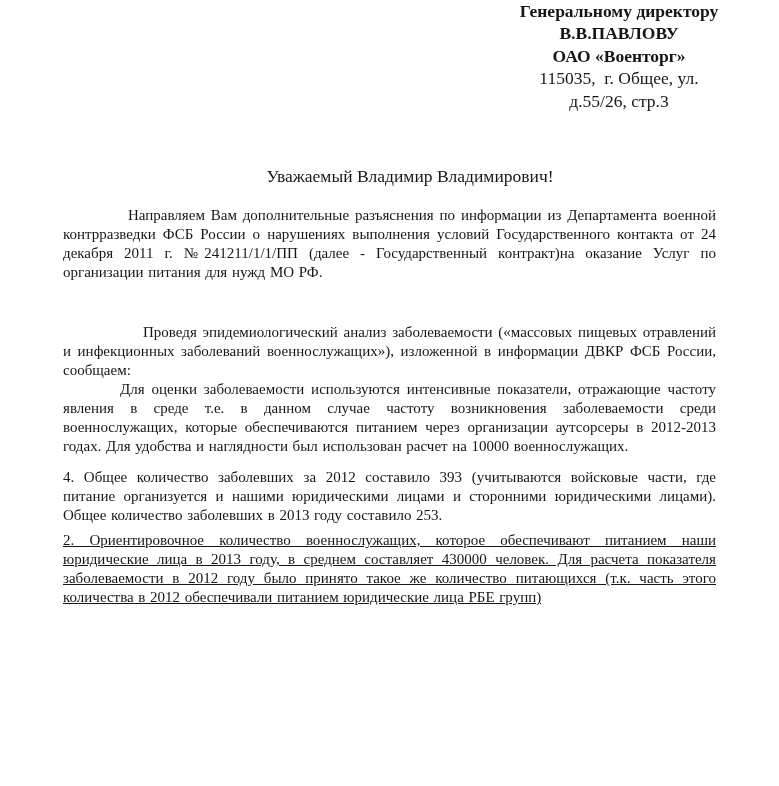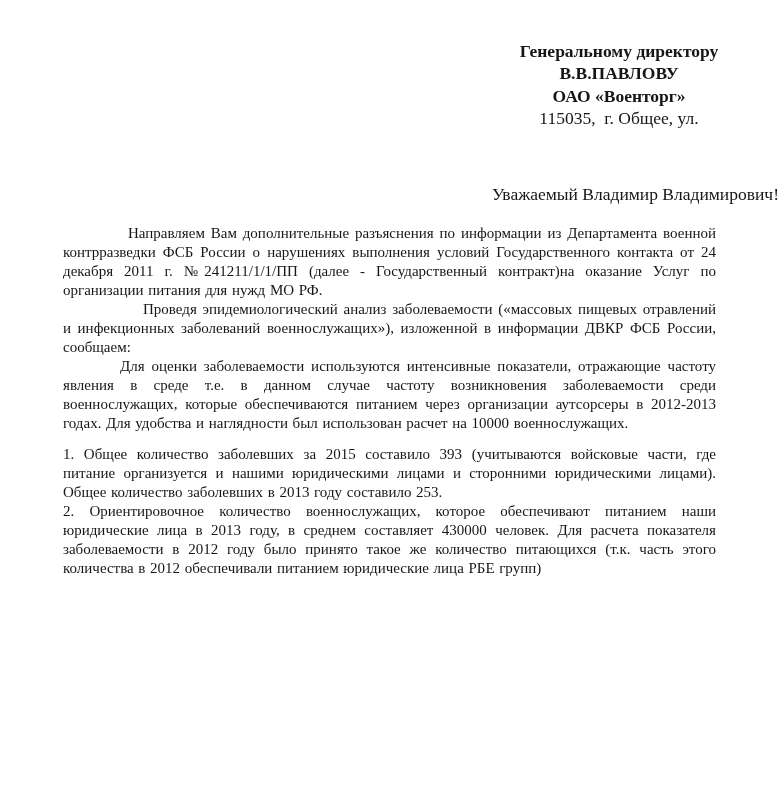--- a/index.html
+++ b/index.html
@@ -10,73 +10,73 @@
     height: 786px;
     overflow: hidden;
     font-family: "Liberation Serif", "DejaVu Serif", serif;
   }
   .page {
     position: relative;
     width: 779px;
     height: 786px;
     background: #ffffff;
     color: #161616;
-    padding-top: 40px;
   }
   
   .recipient {
     width: 312px;
     margin-left: auto;
     margin-right: 4px;
     text-align: center;
     font-size: 17.5px;
     line-height: 22.4px;
   }
   .recipient .bold-line { font-weight: bold; }
   .recipient .addr-line { white-space: pre-wrap; }
 
   .salutation {
     margin-top: 54px;
-    text-align: right;
+    text-align: center;
     font-size: 17.5px;
     line-height: 21px;
     margin-left: 41px;
   }
 
   .letter-body {
     margin: 19px 63px 0 63px;
     font-size: 15px;
     line-height: 19px;
   }
   .letter-body p {
     text-align: justify;
     word-spacing: 0.06em;
   }
   .ind-65 { text-indent: 65px; }
-  .ind-80 { text-indent: 80px; }
+  .ind-80 { text-indent: 80px; margin-top: 41px; }
   .ind-57 { text-indent: 57px; }
   .ind-85 { text-indent: 85px; }
   .gap-12 { margin-top: 12px; }
-  .gap-14 { margin-top: 0; }
+  .gap-14 { margin-top: 6px; text-decoration: underline; }
 </style>
 </head>
 <body>
 
 <div class="page">
 
   <div class="recipient">
     <div class="bold-line">Генеральному директору</div>
     <div class="bold-line">В.В.ПАВЛОВУ</div>
     <div class="bold-line">ОАО «Военторг»</div>
     <div class="addr-line">115035,  г. Общее, ул.</div>
+    <div class="addr-line">д.55/26, стр.3</div>
   </div>
 
   <div class="salutation">Уважаемый Владимир Владимирович!</div>
 
   <div class="letter-body">
     <p class="ind-65">Направляем Вам дополнительные разъяснения по информации из Департамента военной контрразведки ФСБ России о нарушениях выполнения условий Государственного контакта от 24 декабря 2011 г. №241211/1/1/ПП (далее - Государственный контракт)на оказание Услуг по организации питания для нужд МО РФ.</p>
     <p class="ind-80">Проведя эпидемиологический анализ заболеваемости («массовых пищевых отравлений и инфекционных заболеваний военнослужащих»), изложенной в информации ДВКР ФСБ России, сообщаем:</p>
     <p class="ind-57">Для оценки заболеваемости используются интенсивные показатели, отражающие частоту явления в среде т.е. в данном случае частоту возникновения заболеваемости среди военнослужащих, которые обеспечиваются питанием через организации аутсорсеры в 2012-2013 годах.  Для удобства и наглядности был использован расчет на 10000 военнослужащих.</p>
-    <p class="gap-12">1. Общее количество заболевших за 2015 составило 393 (учитываются войсковые части, где питание организуется и нашими юридическими лицами и сторонними юридическими лицами). Общее количество заболевших в 2013 году составило 253.</p>
+    <p class="gap-12">4. Общее количество заболевших за 2012 составило 393 (учитываются войсковые части, где питание организуется и нашими юридическими лицами и сторонними юридическими лицами). Общее количество заболевших в 2013 году составило 253.</p>
     <p class="gap-14">2. Ориентировочное количество военнослужащих, которое обеспечивают питанием наши юридические лица в 2013 году, в среднем составляет 430000 человек.  Для расчета показателя заболеваемости в 2012 году было принято такое же количество питающихся (т.к. часть этого количества в 2012 обеспечивали питанием юридические лица РБЕ групп)</p>
   </div>
 
 </div>
 
 </body></html>

